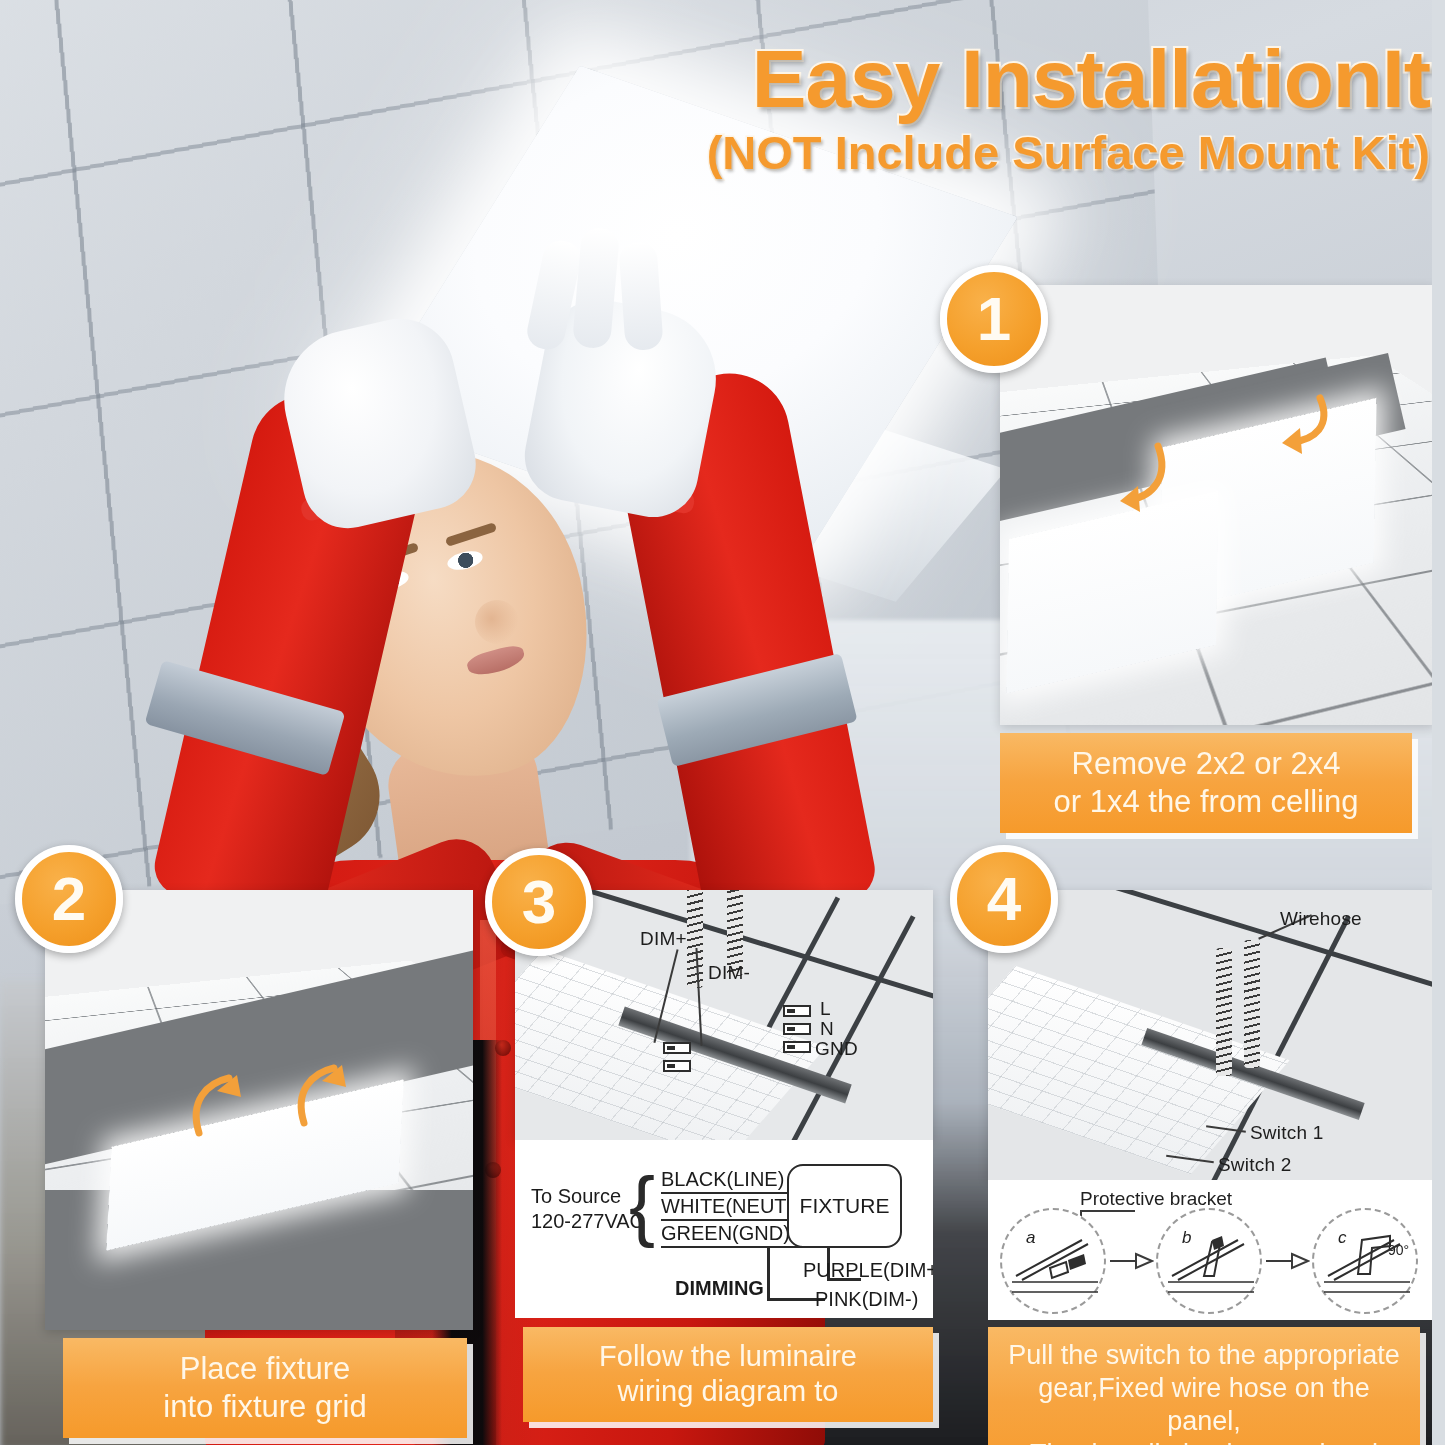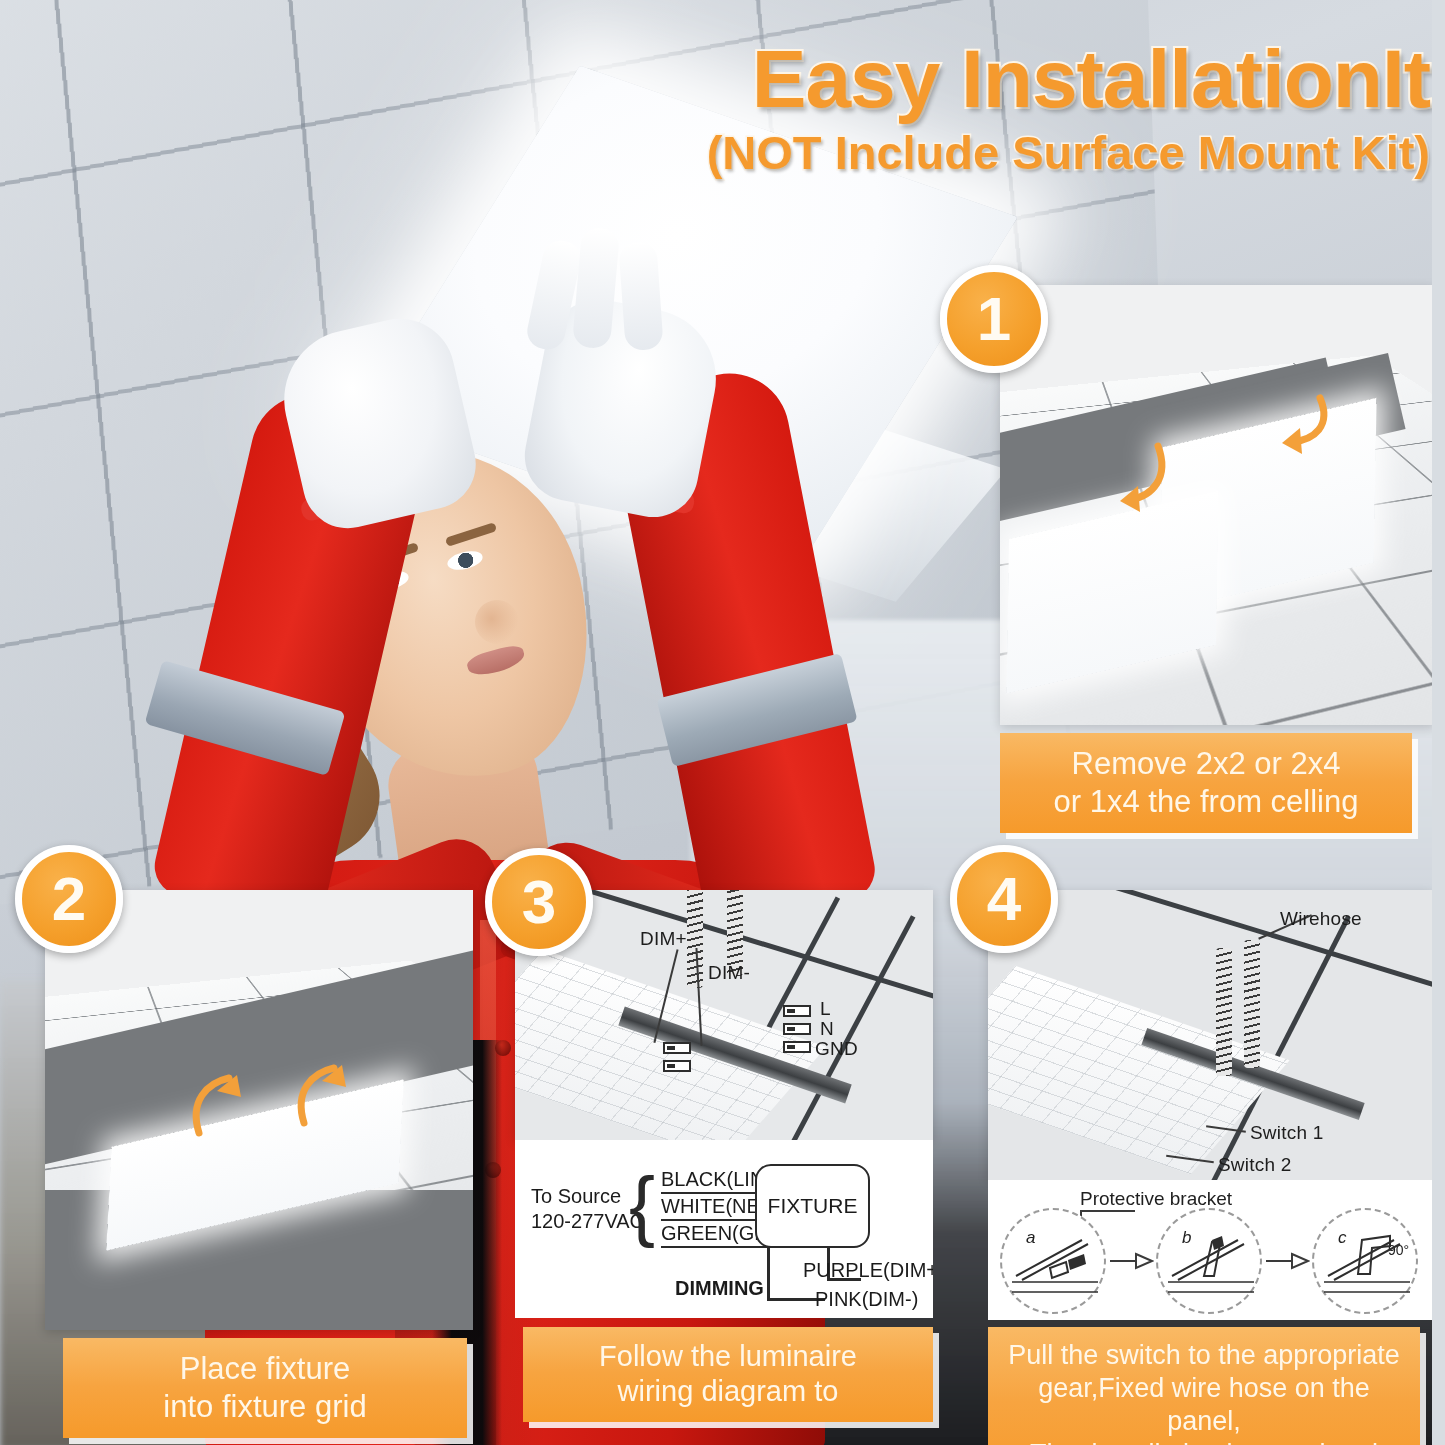--- a/index.html
+++ b/index.html
@@ -264,21 +264,21 @@
     overflow:hidden;
   }
   .wd { position:absolute; font-family:"Liberation Sans", sans-serif; color:#1b1b1b; }
   .wd-src { font-size:20px; line-height:1.25; }
   .wd-lbl { font-size:20px; }
   .wd-rule { position:absolute; height:2px; background:#2a2a2a; }
   .wd-brace { position:absolute; font-size:78px; color:#2a2a2a; line-height:1; }
   .fixture-box {
     position:absolute; border:2.5px solid #2a2a2a; border-radius:16px;
     display:flex; align-items:center; justify-content:center;
-    font-size:21px; color:#1b1b1b; background:#fff;
+    font-size:21px; color:#1b1b1b; background:#fff;margin-left:32px;
   }
   .wd-line { position:absolute; background:#2a2a2a; }
 
   
   .brkbox { position:absolute; left:0; right:0; background:#ffffff; overflow:hidden; }
   .brk-circle {
     position:absolute; border:2px dashed #9a9a9a; border-radius:50%;
     background:#fff;
   }
   .brk-lbl { position:absolute; font-size:19px; color:#1f1f1f; }

